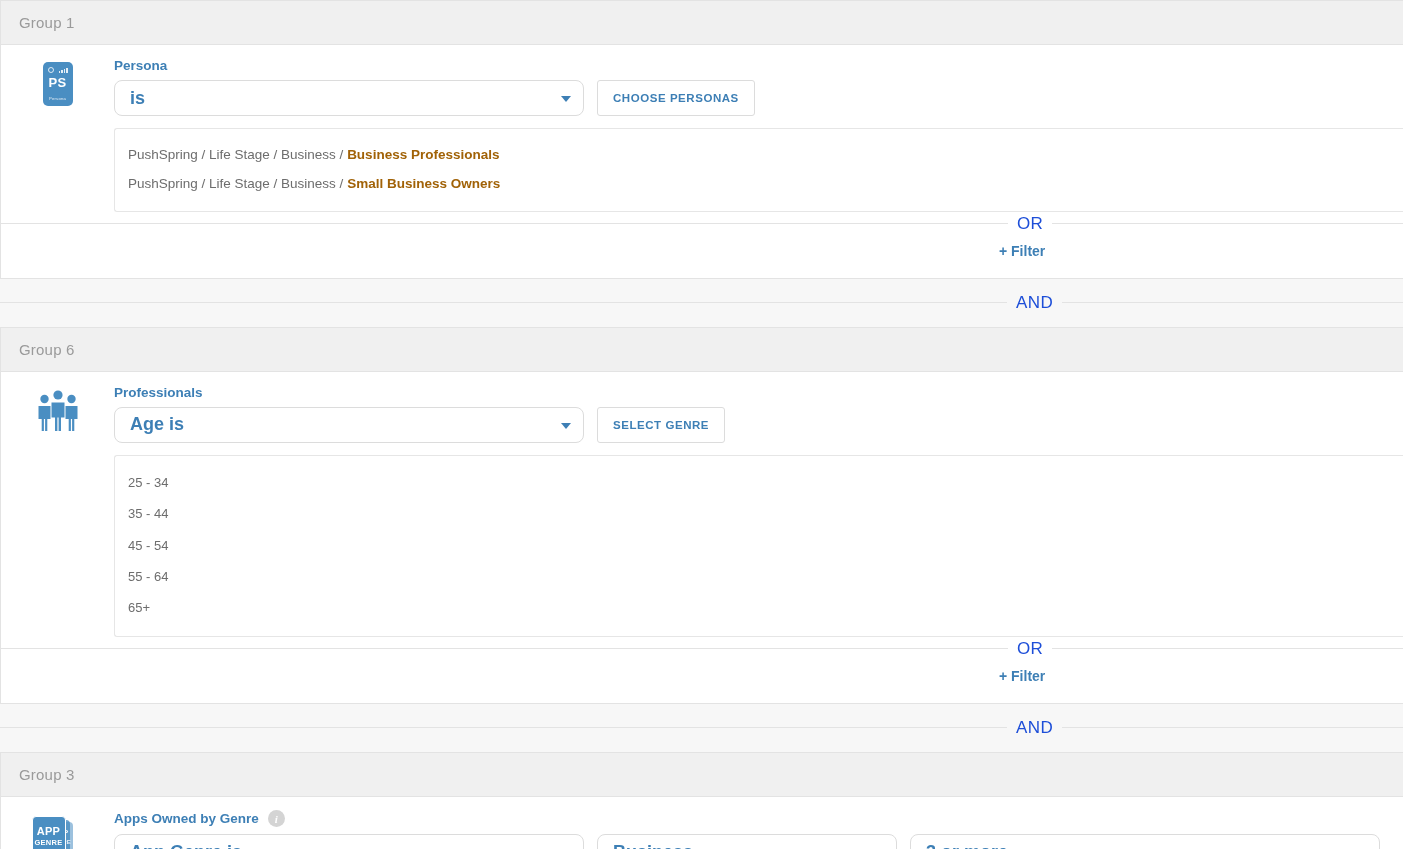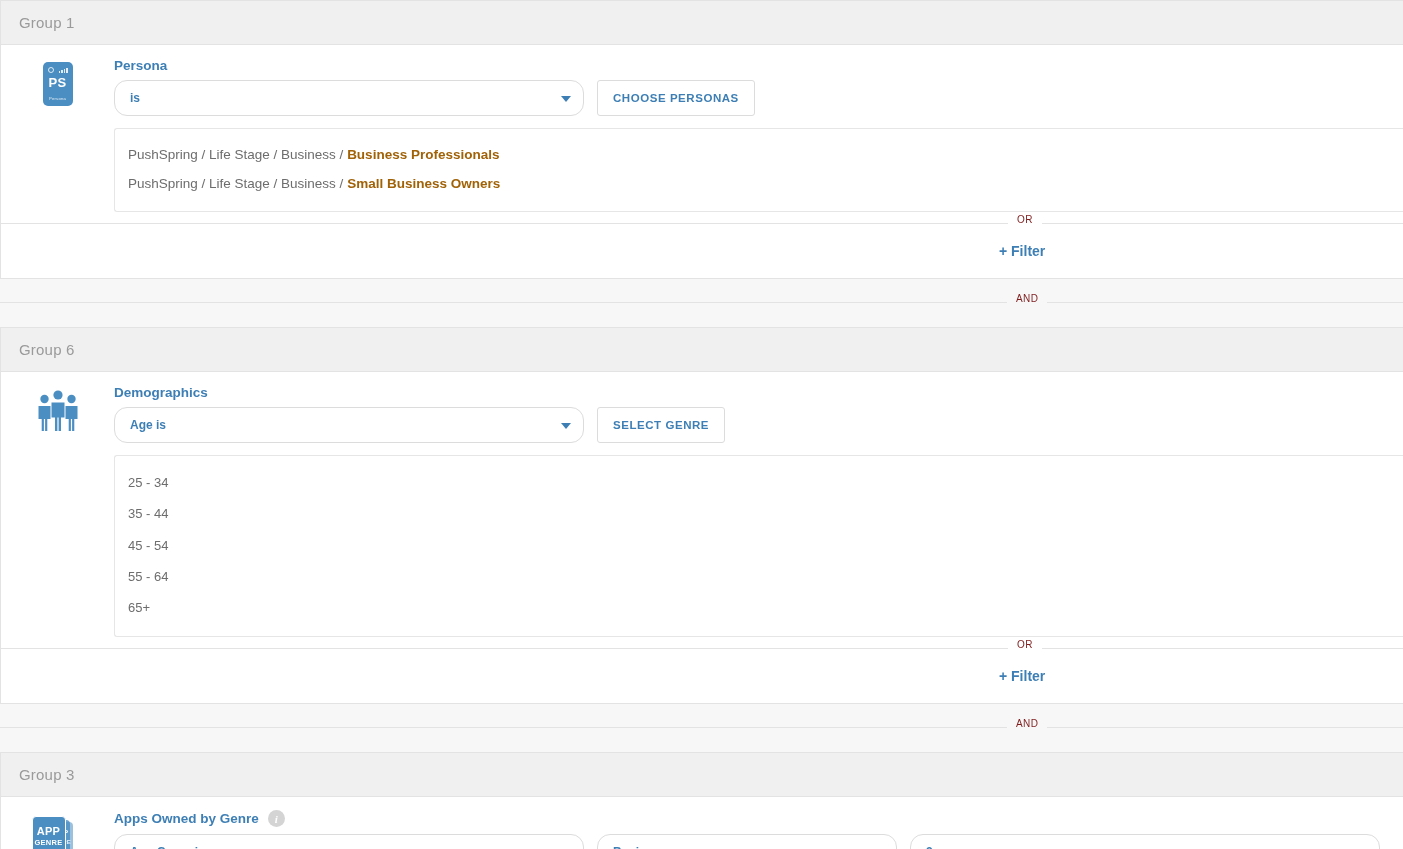--- a/index.html
+++ b/index.html
@@ -66,26 +66,26 @@
     align-items: center;
     gap: 9px;
   }
 
   .controls { display: flex; align-items: center; gap: 13px; }
 
   .select {
     position: relative;
     height: 36px;
     border: 1px solid #dcdcdc;
-    border-radius: 13px;
+    border-radius: 8px;
     background: #fff;
     display: flex;
     align-items: center;
     padding: 0 30px 0 15px;
-    font-size: 12px;
+    font-size: 18px;
     font-weight: bold;
     color: #3d7fb5;
     cursor: pointer;
   }
   .select .caret {
     position: absolute;
     right: 12px;
     top: 50%;
     margin-top: -2px;
     width: 0; height: 0;
@@ -148,22 +148,22 @@
     left: 0; right: 0; top: 0;
     height: 1px;
     background: #e3e3e3;
   }
   .divider .word {
     position: absolute;
     top: -9px;
     left: 1007px;
     background: #fff;
     padding: 0 9px;
-    font-size: 10px;
-    color: #7f1d1d;
+    font-size: 17px;
+    color: #1d4ed8;
     letter-spacing: .4px;
   }
   .divider.on-gray .word { background: #f7f7f7; }
 
   .add-filter-zone {
     height: 54px;
     display: flex;
     align-items: center;
     justify-content: flex-start;
     padding-left: 998px;
@@ -336,21 +336,21 @@
           <path d="M2.5 16 h12 v13 h-3.2 v12 h-2.2 v-12 h-1.2 v12 h-2.2 v-12 h-3.2 z" fill="#4a8ec2"></path>
           <circle cx="35.5" cy="9" r="4.2" fill="#4a8ec2"></circle>
           <path d="M29.5 16 h12 v13 h-3.2 v12 h-2.2 v-12 h-1.2 v12 h-2.2 v-12 h-3.2 z" fill="#4a8ec2"></path>
           <circle cx="22" cy="5" r="4.6" fill="#4a8ec2"></circle>
           <path d="M15.5 12.5 h13 v15 h-3.5 v13.5 h-2.4 v-13.5 h-1.2 v13.5 h-2.4 v-13.5 h-3.5 z" fill="#4a8ec2"></path>
         </svg>
       </div>
 
       <div class="filter-body">
         <div class="field-label">
-          <span>Demographics</span>
+          <span>Professionals</span>
         </div>
 
         <div class="controls">
           <div class="select w-primary">
             <span>Age is</span>
             <span class="caret"></span>
           </div>
           <div class="btn">SELECT GENRE</div>
         </div>
 

